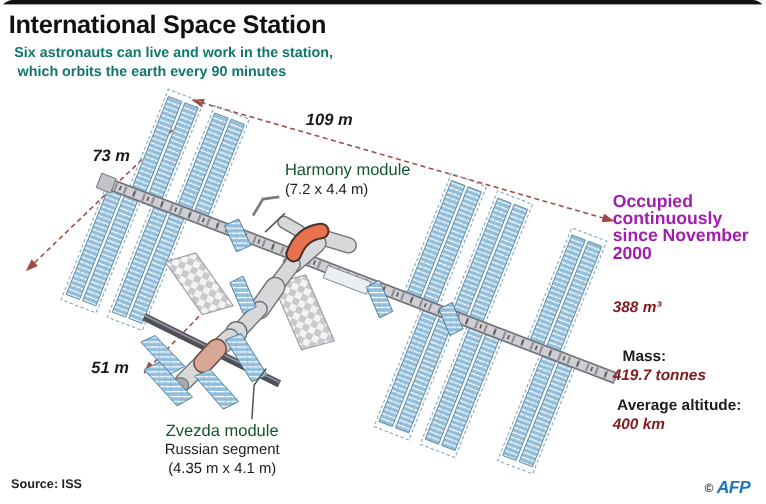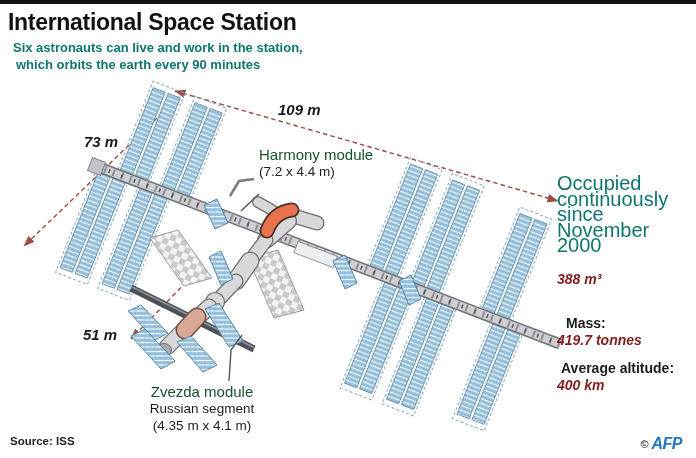--- a/index.html
+++ b/index.html
@@ -1,18 +1,18 @@
 <!DOCTYPE html>
 <html><head>
 <meta charset="utf-8">
 <style>
   html,body{margin:0;padding:0;background:#fff;}
   .page{
     position:relative;width:696px;height:458px;background:#ffffff;overflow:hidden;
-    font-family:"Liberation Sans","DejaVu Sans",sans-serif;color:#1a1a1a;
+    font-family:"Liberation Sans","DejaVu Sans",sans-serif;color:#1a1a1a;border-radius:12px;
   }
   .topbar{position:absolute;left:0;top:0;width:696px;height:4px;background:#111111;}
   .title{
     position:absolute;left:8px;top:9px;font-size:23px;font-weight:bold;
     letter-spacing:-0.3px;color:#111111;white-space:nowrap;
   }
   .subtitle{position:absolute;font-size:13px;font-weight:bold;color:#0f766e;white-space:nowrap;}
   .sub1{left:13px;top:40px;}
   .sub2{left:16px;top:57px;}
   .illustration{position:absolute;left:0;top:0;width:696px;height:458px;}
@@ -24,22 +24,22 @@
   .dim-73{left:84px;top:133px;}
   .dim-51{left:83px;top:326px;}
   .module-label{position:absolute;line-height:17px;}
   .harmony-label{left:259px;top:146px;text-align:left;}
   .zvezda-label{left:128px;top:383px;width:148px;text-align:center;}
   .module-label .mod-name{font-size:15px;font-weight:normal;color:#14532d;white-space:nowrap;}
   .module-label .mod-line{font-size:13.5px;color:#1c1c1c;white-space:nowrap;}
   .zvezda-label .mod-line{white-space:nowrap;}
   .facts{position:absolute;left:557px;top:176px;width:135px;}
   .occupied{
-    position:absolute;left:0;top:0;font-size:20px;font-weight:normal;line-height:15.5px;
-    color:#0f766e;white-space:pre-line;
+    position:absolute;left:0;top:0;font-size:16px;font-weight:bold;line-height:15.5px;
+    color:#a21caf;white-space:pre-line;
   }
   .stat{position:absolute;left:0;width:135px;}
   .stat-habitable{top:94px;}
   .stat-mass{top:139px;}
   .stat-altitude{top:184px;}
   .stat .stat-label{font-size:14px;font-weight:bold;color:#1c1c1c;padding-left:4px;white-space:nowrap;}
   .stat-mass .stat-label{padding-left:9px;}
   .stat .stat-value{font-size:14px;font-weight:bold;font-style:italic;color:#7f1d1d;line-height:18px;white-space:nowrap;}
   .source{position:absolute;left:10px;top:435px;font-size:11.5px;font-weight:bold;color:#222222;white-space:nowrap;}
   .afp{position:absolute;right:14px;top:435px;display:flex;align-items:center;gap:3px;}

